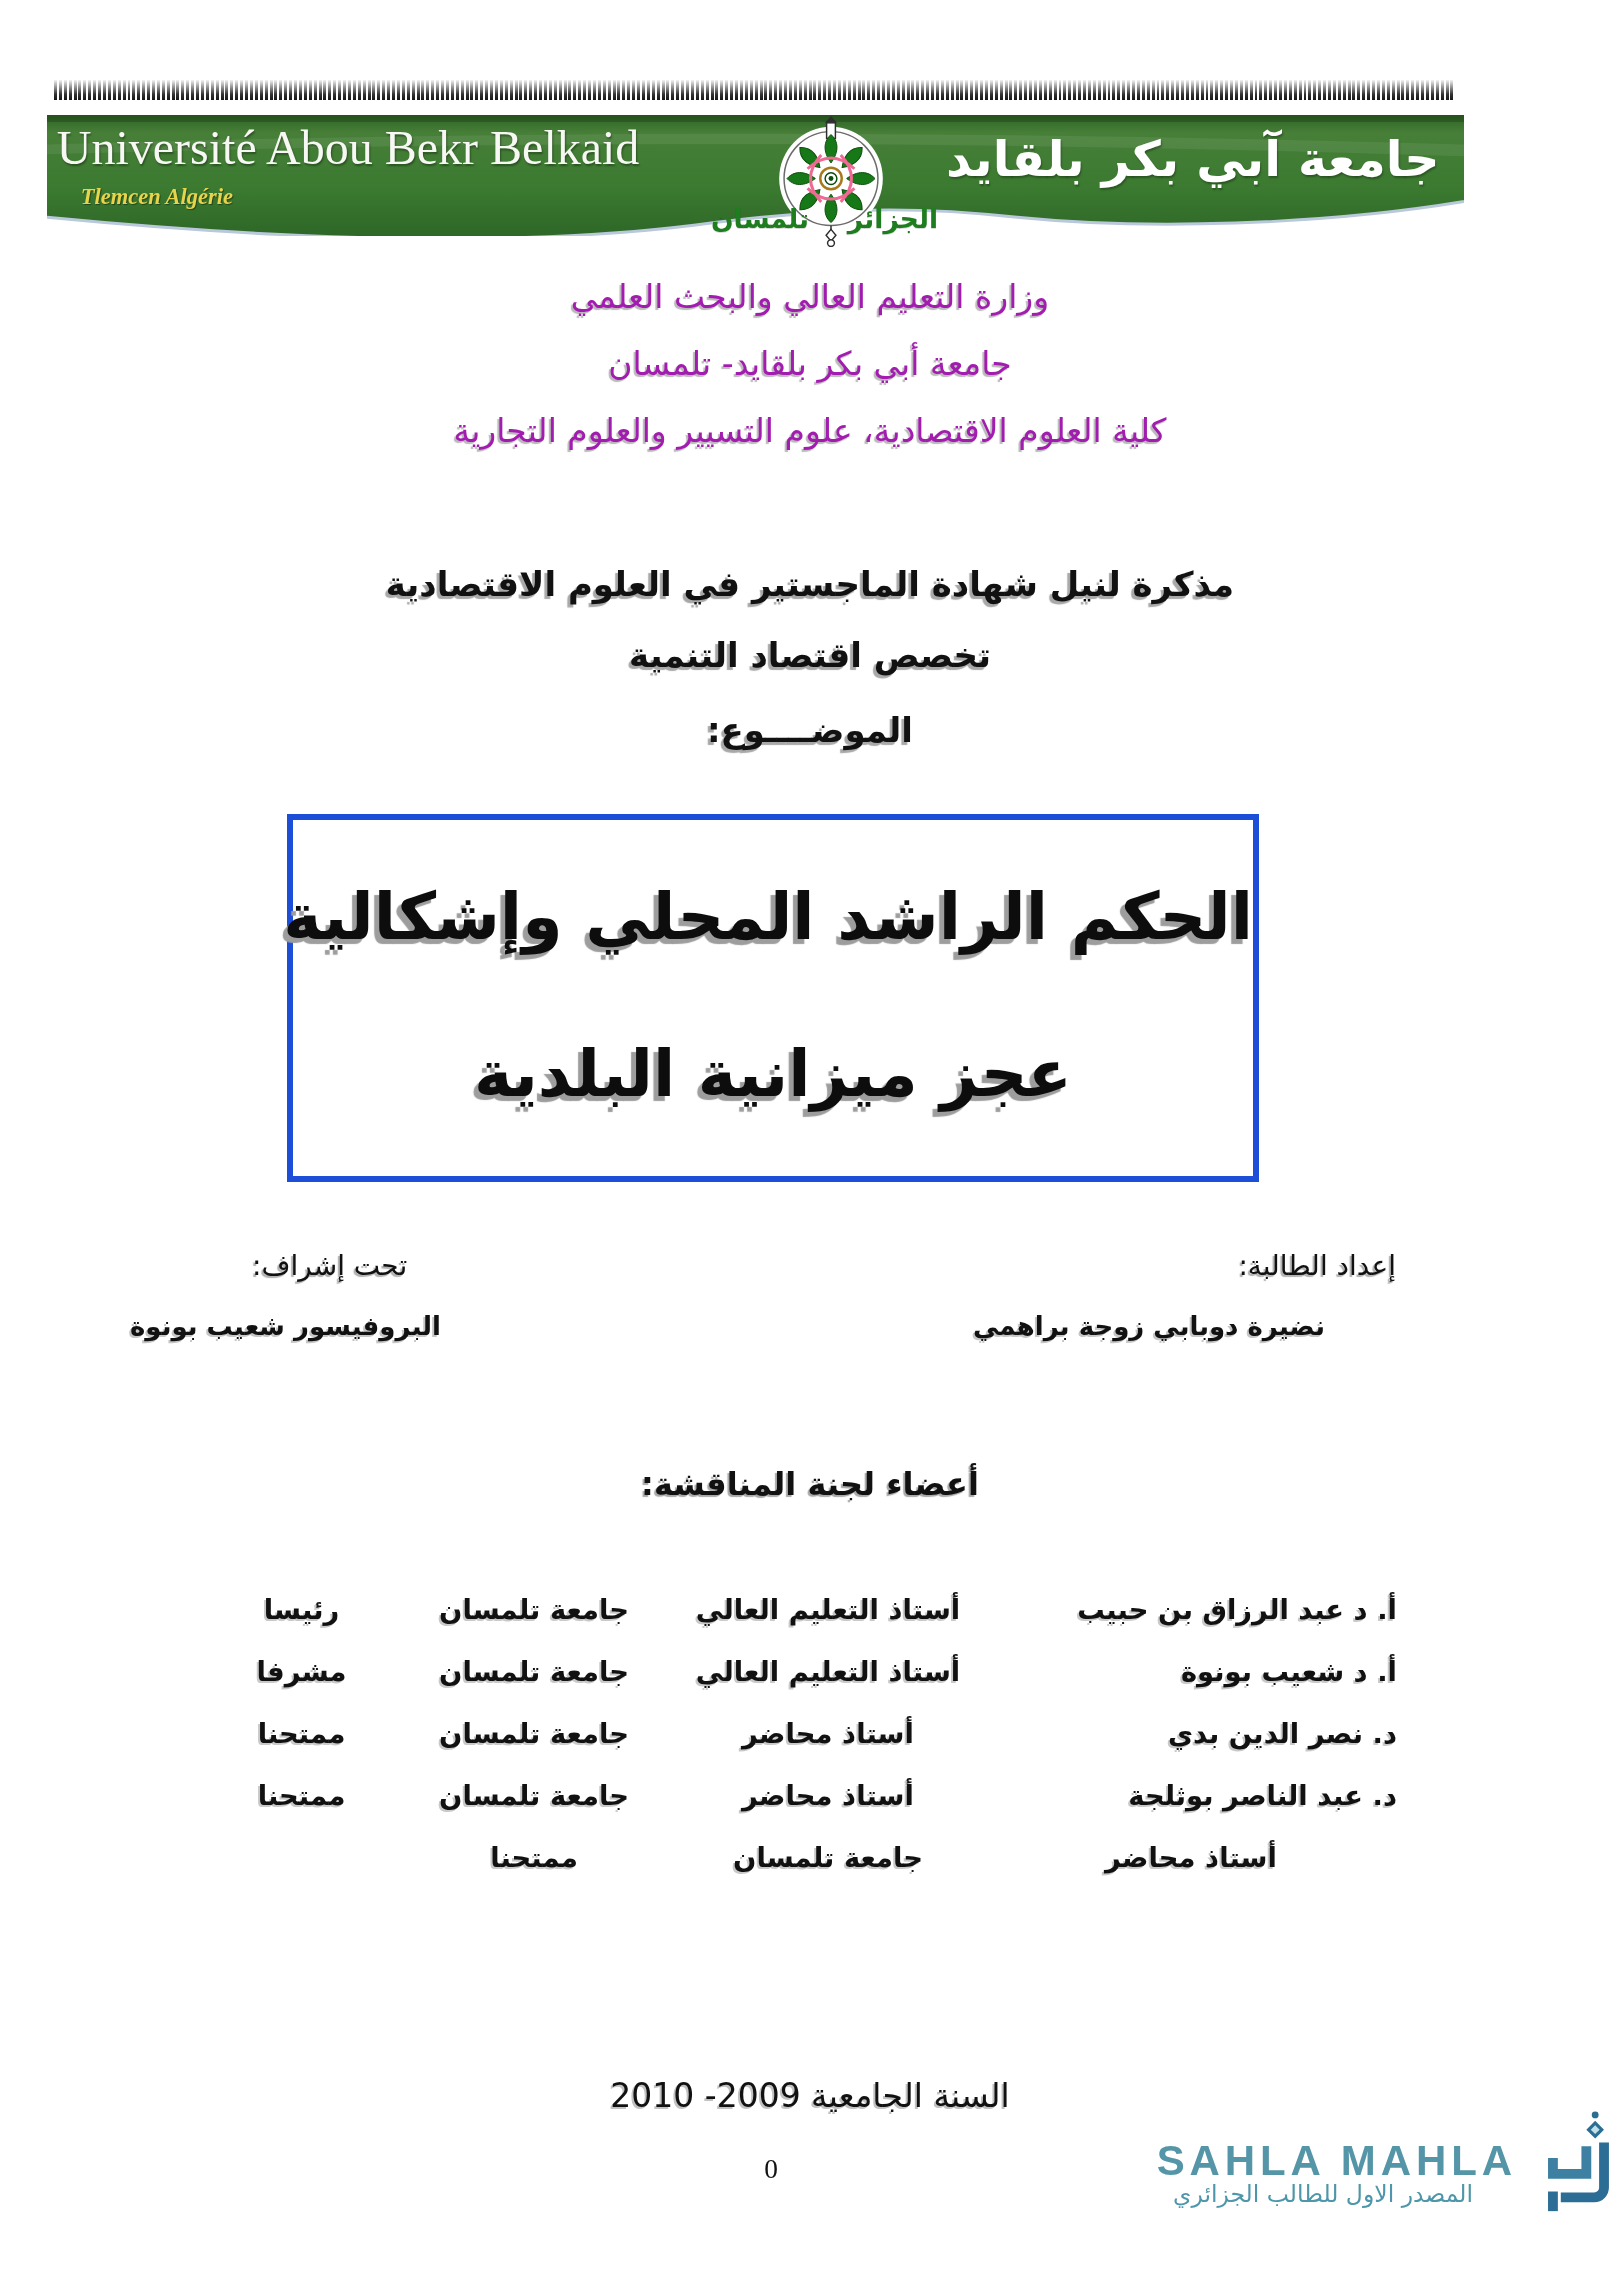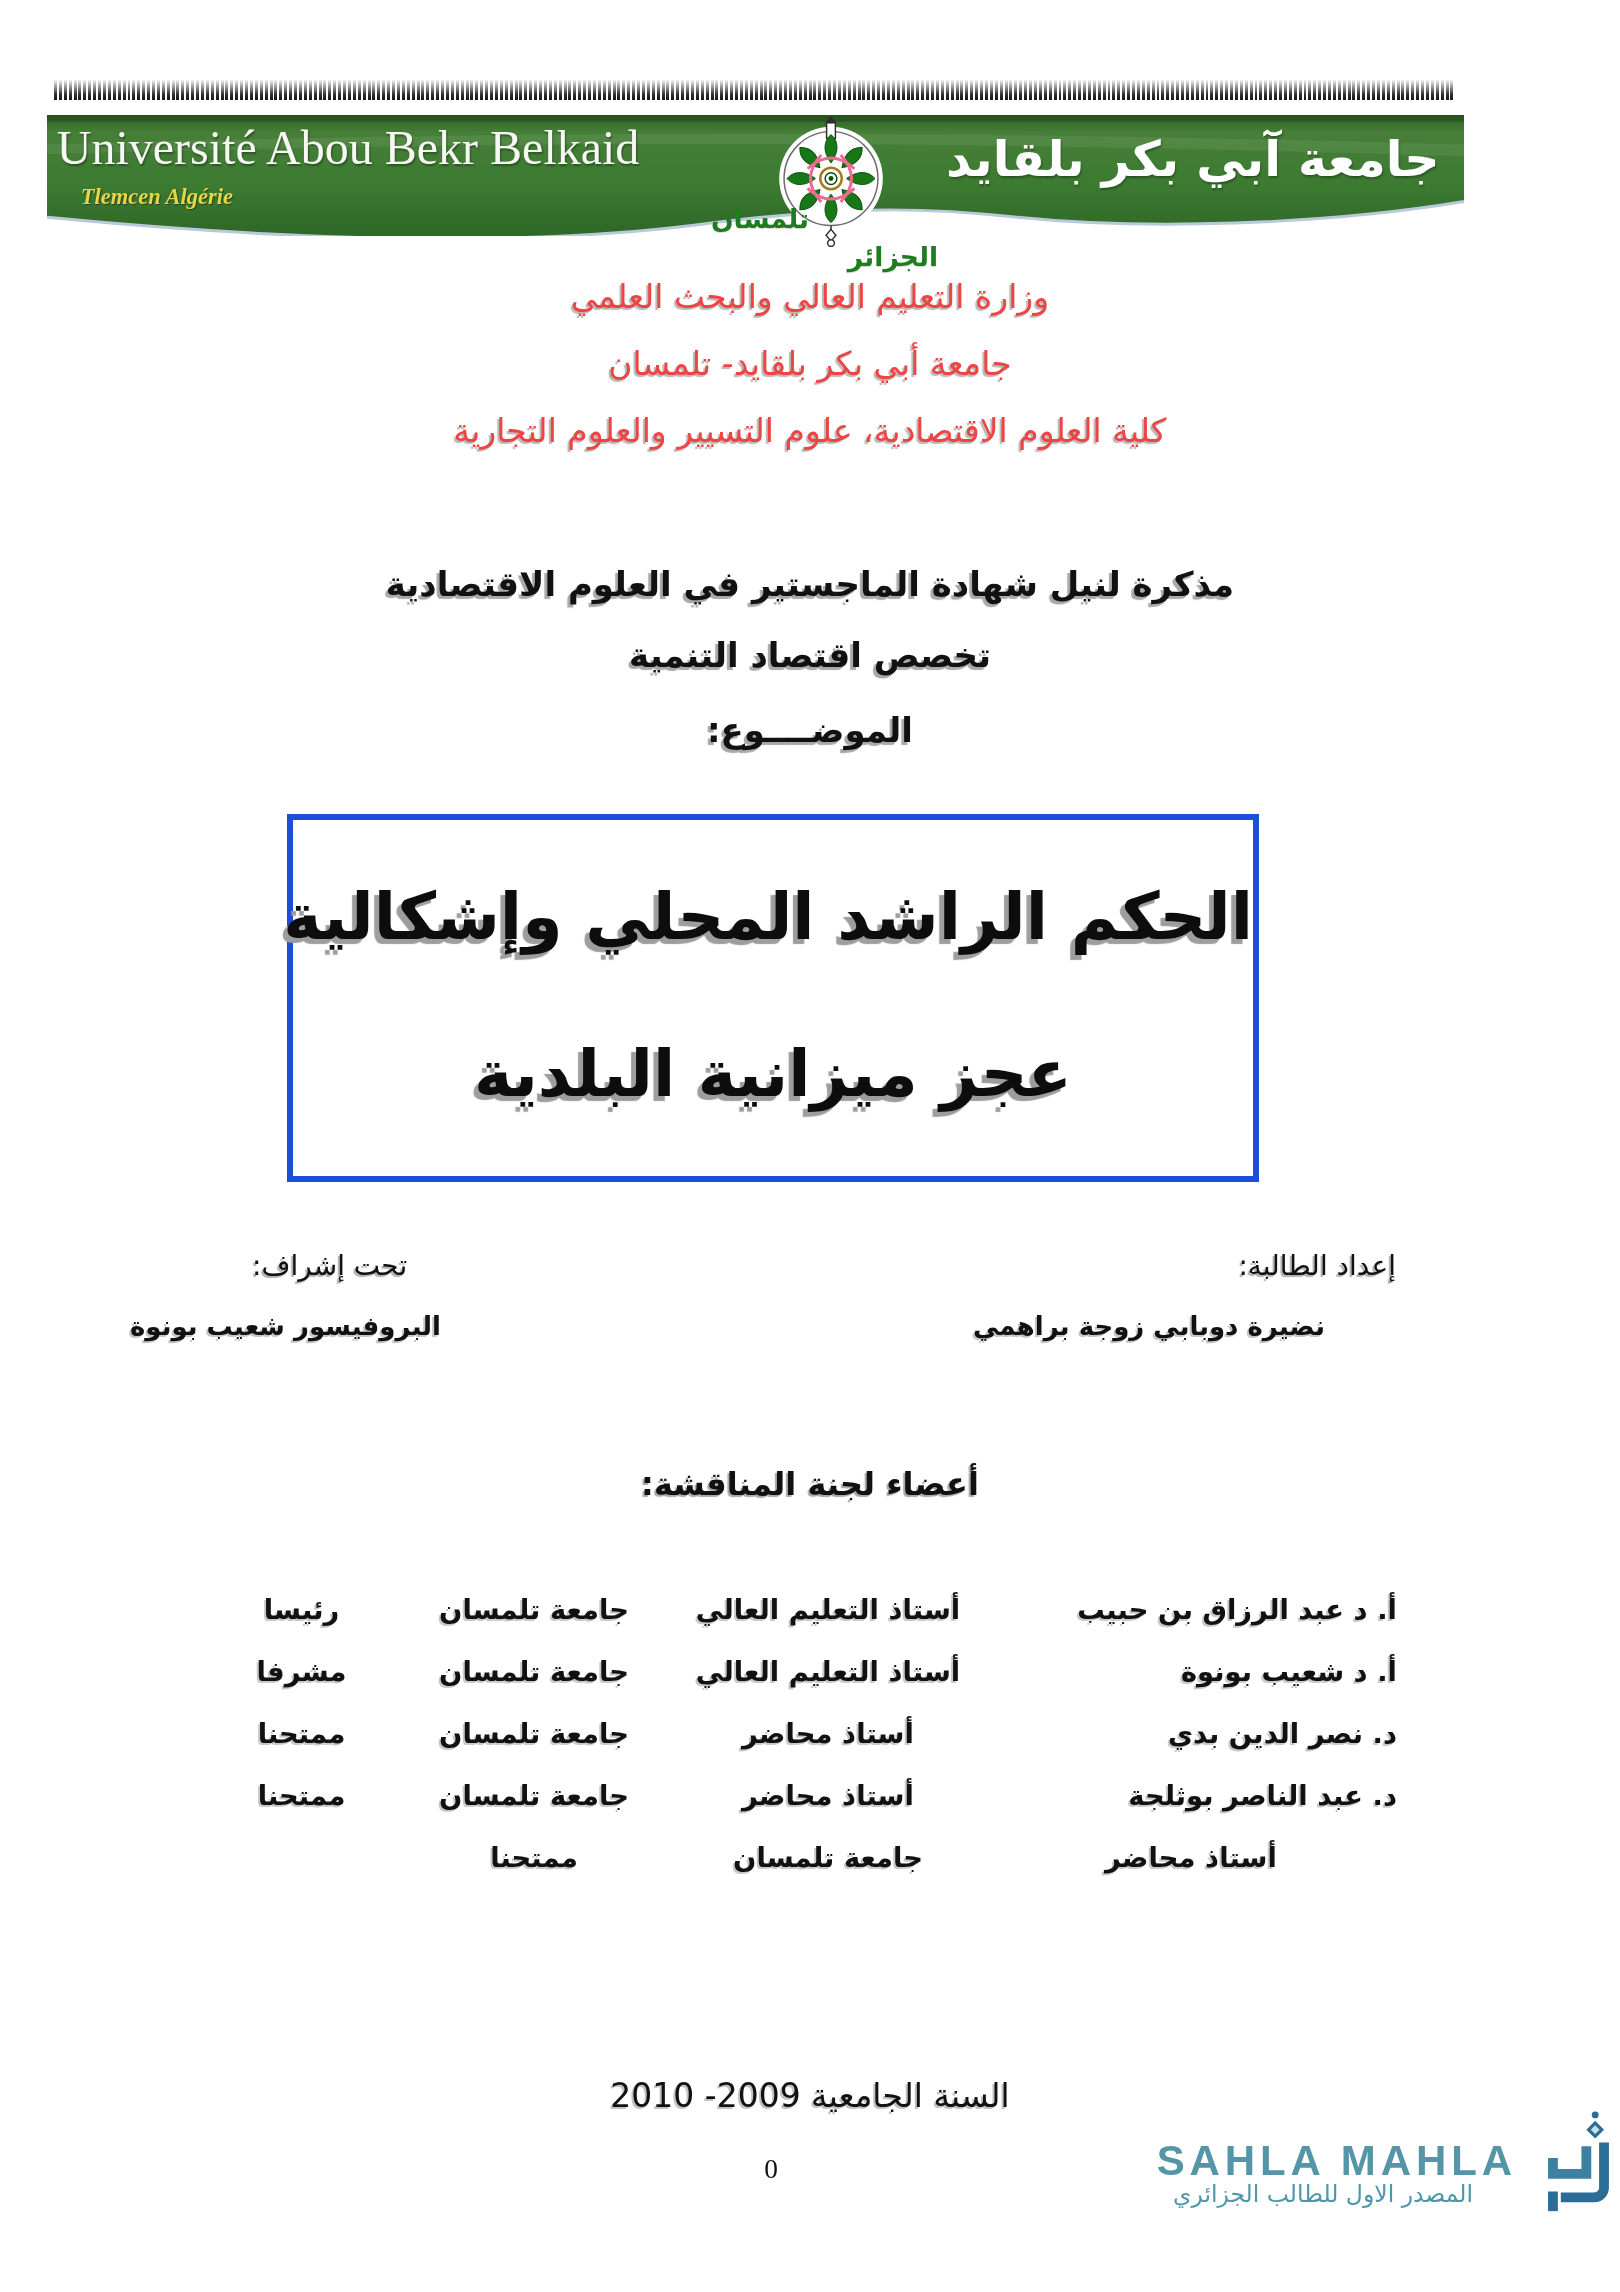--- a/index.html
+++ b/index.html
@@ -33,26 +33,26 @@
     position:absolute;right:24.5px;top:15.7px;direction:rtl;
     font-size:49px;font-weight:bold;color:#ffffff;white-space:nowrap;
     text-shadow:1px 2px 2px rgba(0,0,0,.3);
   }
   .logo{position:absolute;left:777px;top:115px;width:108px;height:132px;}
   .logo svg{display:block;width:100%;height:100%;}
   .logo-city{
     position:absolute;top:203px;font-size:26.5px;font-weight:bold;color:#1e7d1e;
     direction:rtl;white-space:nowrap;text-shadow:0 1px 0 rgba(0,0,0,.15);
   }
-  .logo-city.right{left:850px;width:88px;text-align:center;margin-top:38px;}
+  .logo-city.right{left:850px;width:88px;text-align:center;}
   .logo-city.left{left:738px;width:71px;text-align:center;}
   
   .ar{direction:rtl;}
   .center-line{position:absolute;left:0;width:1620px;text-align:center;direction:rtl;white-space:nowrap;}
-  .ministry{font-size:33px;color:#ef4444;text-shadow:-2px 2px 1px #b9b9b9;}
+  .ministry{font-size:33px;color:#a21caf;text-shadow:-2px 2px 1px #b9b9b9;}
   .degree{font-size:34px;font-weight:bold;color:#111;text-shadow:-2.9px 2.9px 1px #a8a8a8;}
   
   .title-box{
     position:absolute;left:287px;top:814px;width:972px;height:368px;
     border:6px solid #1d4ed8;background:#fff;box-sizing:border-box;
   }
   .title-line{
     position:absolute;left:0;width:100%;text-align:center;direction:rtl;white-space:nowrap;
     font-size:65px;font-weight:bold;color:#0d0d0d;text-shadow:-4.9px 4.9px 1px #9d9d9d;
   }

